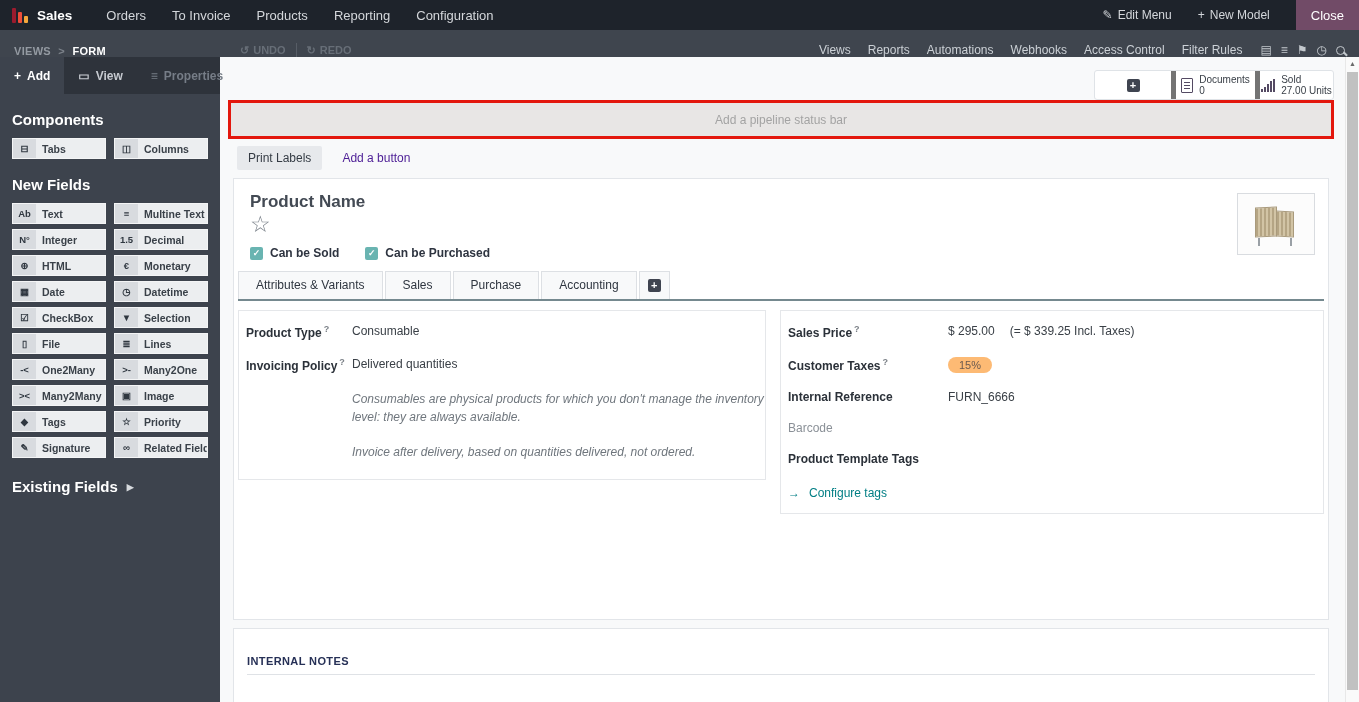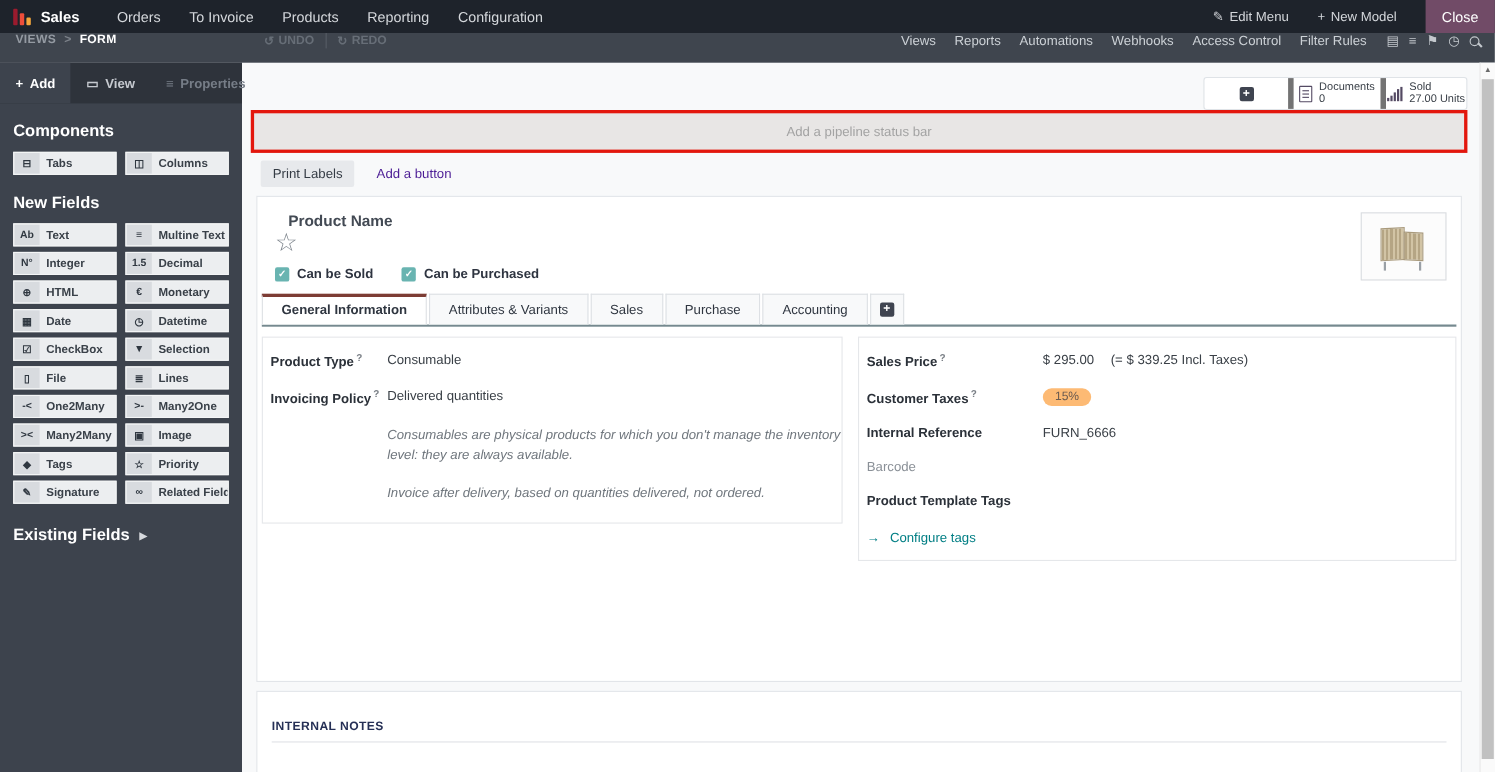--- a/index.html
+++ b/index.html
@@ -15,21 +15,21 @@
   .logo i:nth-child(2){ height:11px; background:#ee4e3a; }
   .logo i:nth-child(3){ height:7px;  background:#f5a73c; }
   .app-name { color:#ffffff; font-weight:bold; font-size:13.5px; }
   .topmenu { display:flex; align-items:center; gap:26px; margin-left:22px; }
   .topmenu .mi { cursor:default; color:#d4d7db; }
   .top-right { margin-left:auto; display:flex; align-items:center; gap:26px; }
   .top-right .tr { display:flex; align-items:center; gap:5px; font-size:12px; color:#d4d7db; }
   .close-btn { background:#714b67; color:#fff; height:30px; display:flex; align-items:center; padding:0 15px; font-size:13px; border:none; }
 
   
-  .studiobar { height:27px; background:#3f454e; display:flex; align-items:flex-start; font-size:11px; }
+  .studiobar { height:27px; background:#3f454e; display:flex; align-items:flex-end; font-size:11px; }
   .crumbs { width:228px; padding-left:14px; font-weight:bold; letter-spacing:.3px; }
   .crumbs .c1 { color:#949aa2; }
   .crumbs .sep { color:#7d838b; margin:0 4px; }
   .crumbs .c2 { color:#ffffff; }
   .undoredo { display:flex; align-items:center; gap:10px; color:#676e77; font-weight:bold; margin-left:12px; }
   .undoredo .ur { display:flex; gap:4px; align-items:center; }
   .undoredo .vsep { width:1px; height:14px; background:#575d66; }
   .studio-menus { margin-left:auto; display:flex; gap:17px; font-size:12px; color:#ccd1d6; }
   .studio-icons { display:flex; gap:9px; align-items:center; margin:0 14px 0 18px; color:#c3c8cd; font-size:12px; }
   .sicon { cursor:pointer; }
@@ -73,21 +73,21 @@
 
   .pipeline { border:3px solid #e3170d; background:#e8e6e5; height:39px; display:flex; align-items:center; justify-content:center; color:#a3a3a3; font-size:12px; cursor:pointer; }
 
   .button-row { display:flex; align-items:center; gap:20px; margin:6px 0 0 9px; height:25px; }
   .print-labels { background:#e7e9ec; color:#343b44; font-size:12px; padding:5px 11px; border:none; border-radius:2px; cursor:pointer; }
   .add-a-button { color:#4c1d95; font-size:12px; cursor:pointer; }
 
   .sheet { margin:8px 5px 0; background:#fff; border:1px solid #e2e5e9; }
   .sheet.form-sheet { height:442px; position:relative; }
   .sheet-head { padding:13px 12px 0 16px; }
-  .small-label { font-size:14px; color:#434a54; font-weight:bold;margin-left:12px; }
+  .small-label { font-size:17px; color:#434a54; font-weight:bold; }
   .title-line { display:flex; align-items:center; gap:11px; margin-top:1px; }
   .star { font-size:23px; color:#7d848c; cursor:pointer; line-height:1; }
   .prod-title { font-size:24px; font-weight:bold; color:#1f2531; cursor:text; }
   .checks { display:flex; gap:26px; margin:10px 0 11px; }
   .check { display:flex; align-items:center; gap:7px; font-size:12px; font-weight:bold; color:#2e3440; cursor:pointer; }
   .cbox { width:13px; height:13px; background:#69b4b1; border-radius:2px; color:#fff; font-size:9px; display:flex; align-items:center; justify-content:center; }
 
   .prod-img { position:absolute; right:13px; top:14px; width:78px; height:62px; border:1px solid #d9dce0; background:#fcfcfc; display:flex; align-items:center; justify-content:center; cursor:pointer; }
   .screenwrap { position:relative; width:42px; height:42px; }
   .scr { position:absolute; background:repeating-linear-gradient(90deg,#b5a584 0 2px,#d2c4a5 2px 4px); border:1px solid #a99a7c; }
@@ -375,21 +375,20 @@
         <div class="prod-img">
           <span class="screenwrap">
             <span class="scr p1"></span>
               <span class="scr p2"></span>
             <span class="leg l1"></span>
               <span class="leg l2"></span>
           </span>
         </div>
 
         <div class="tab-strip">
-          <div class="tab active">General Information</div>
           <div class="tab">Attributes &amp; Variants</div>
           <div class="tab">Sales</div>
           <div class="tab">Purchase</div>
           <div class="tab">Accounting</div>
           <div class="tab-plus">
             <span class="dark-plus">+</span>
           </div>
         </div>
 
         <div class="tab-pane">

